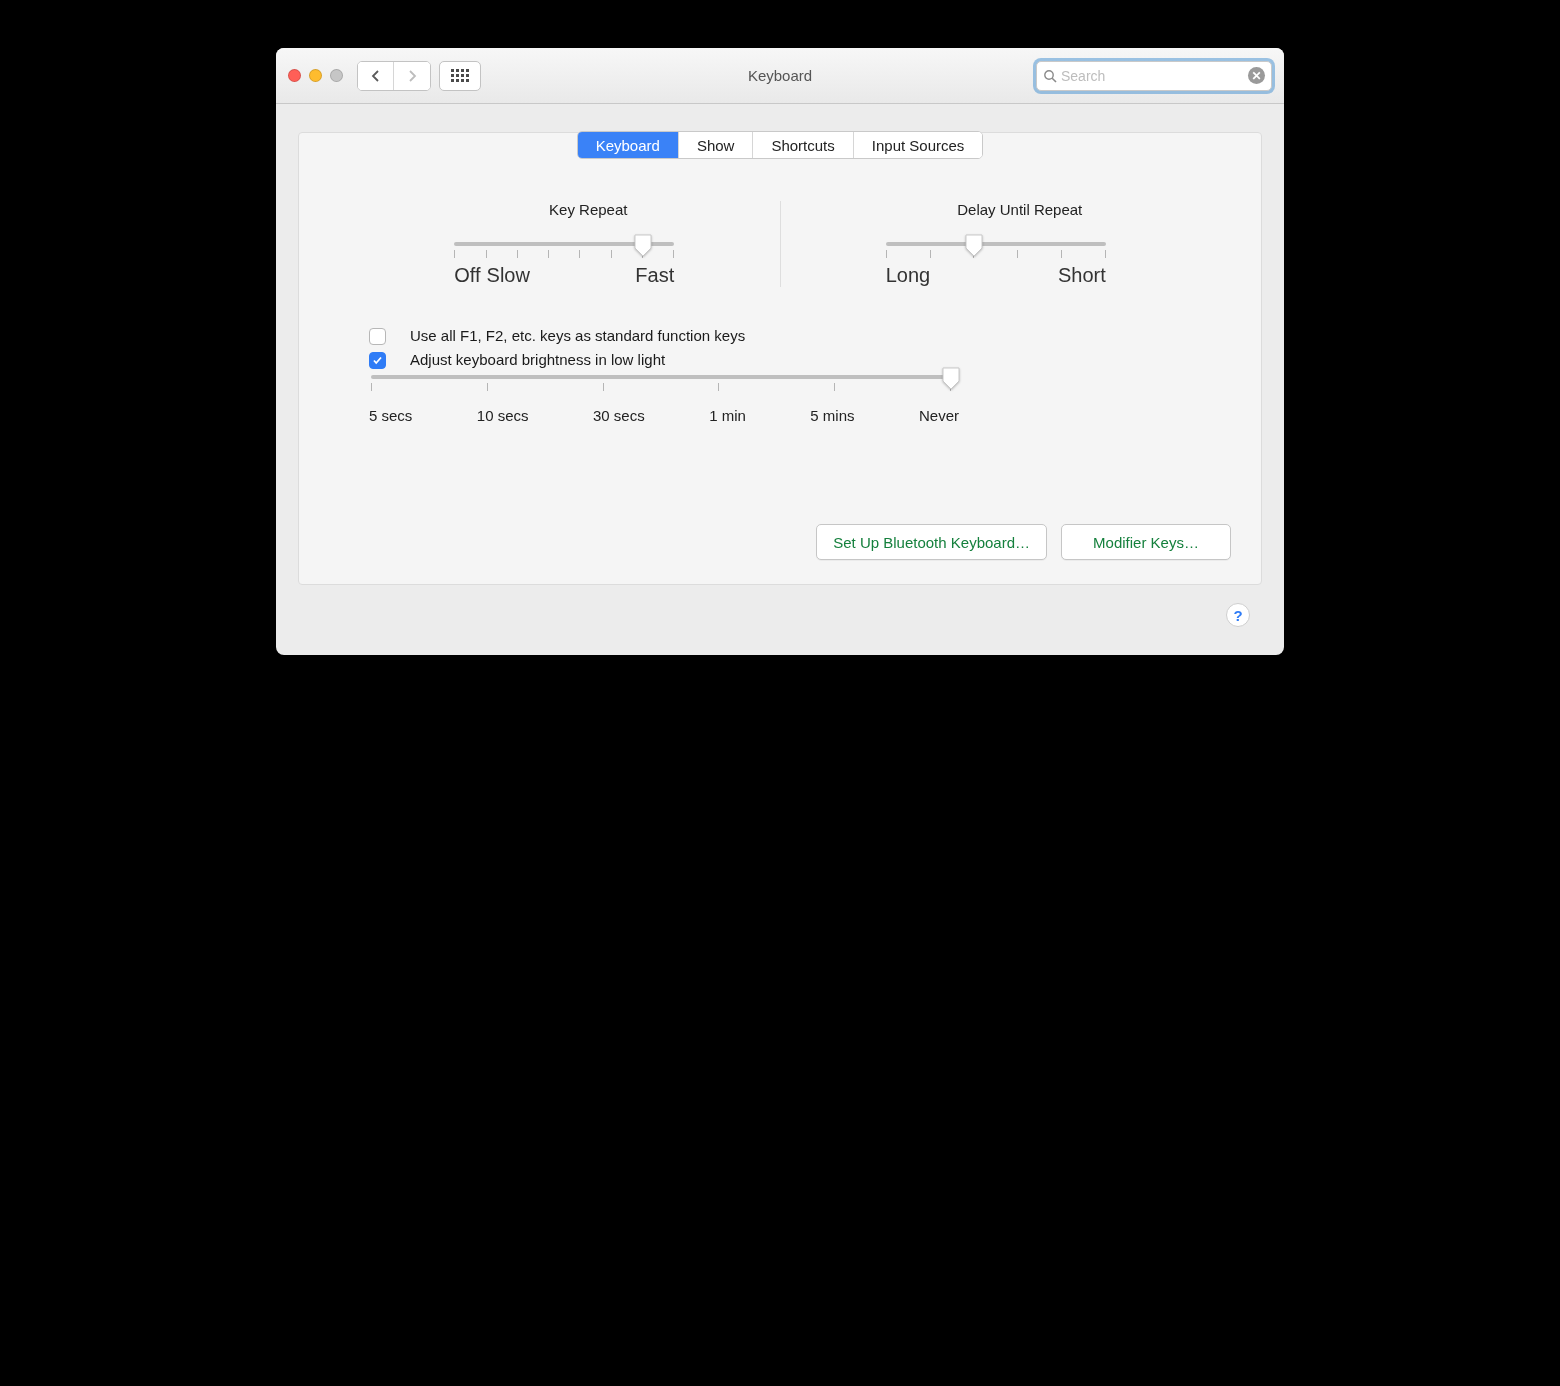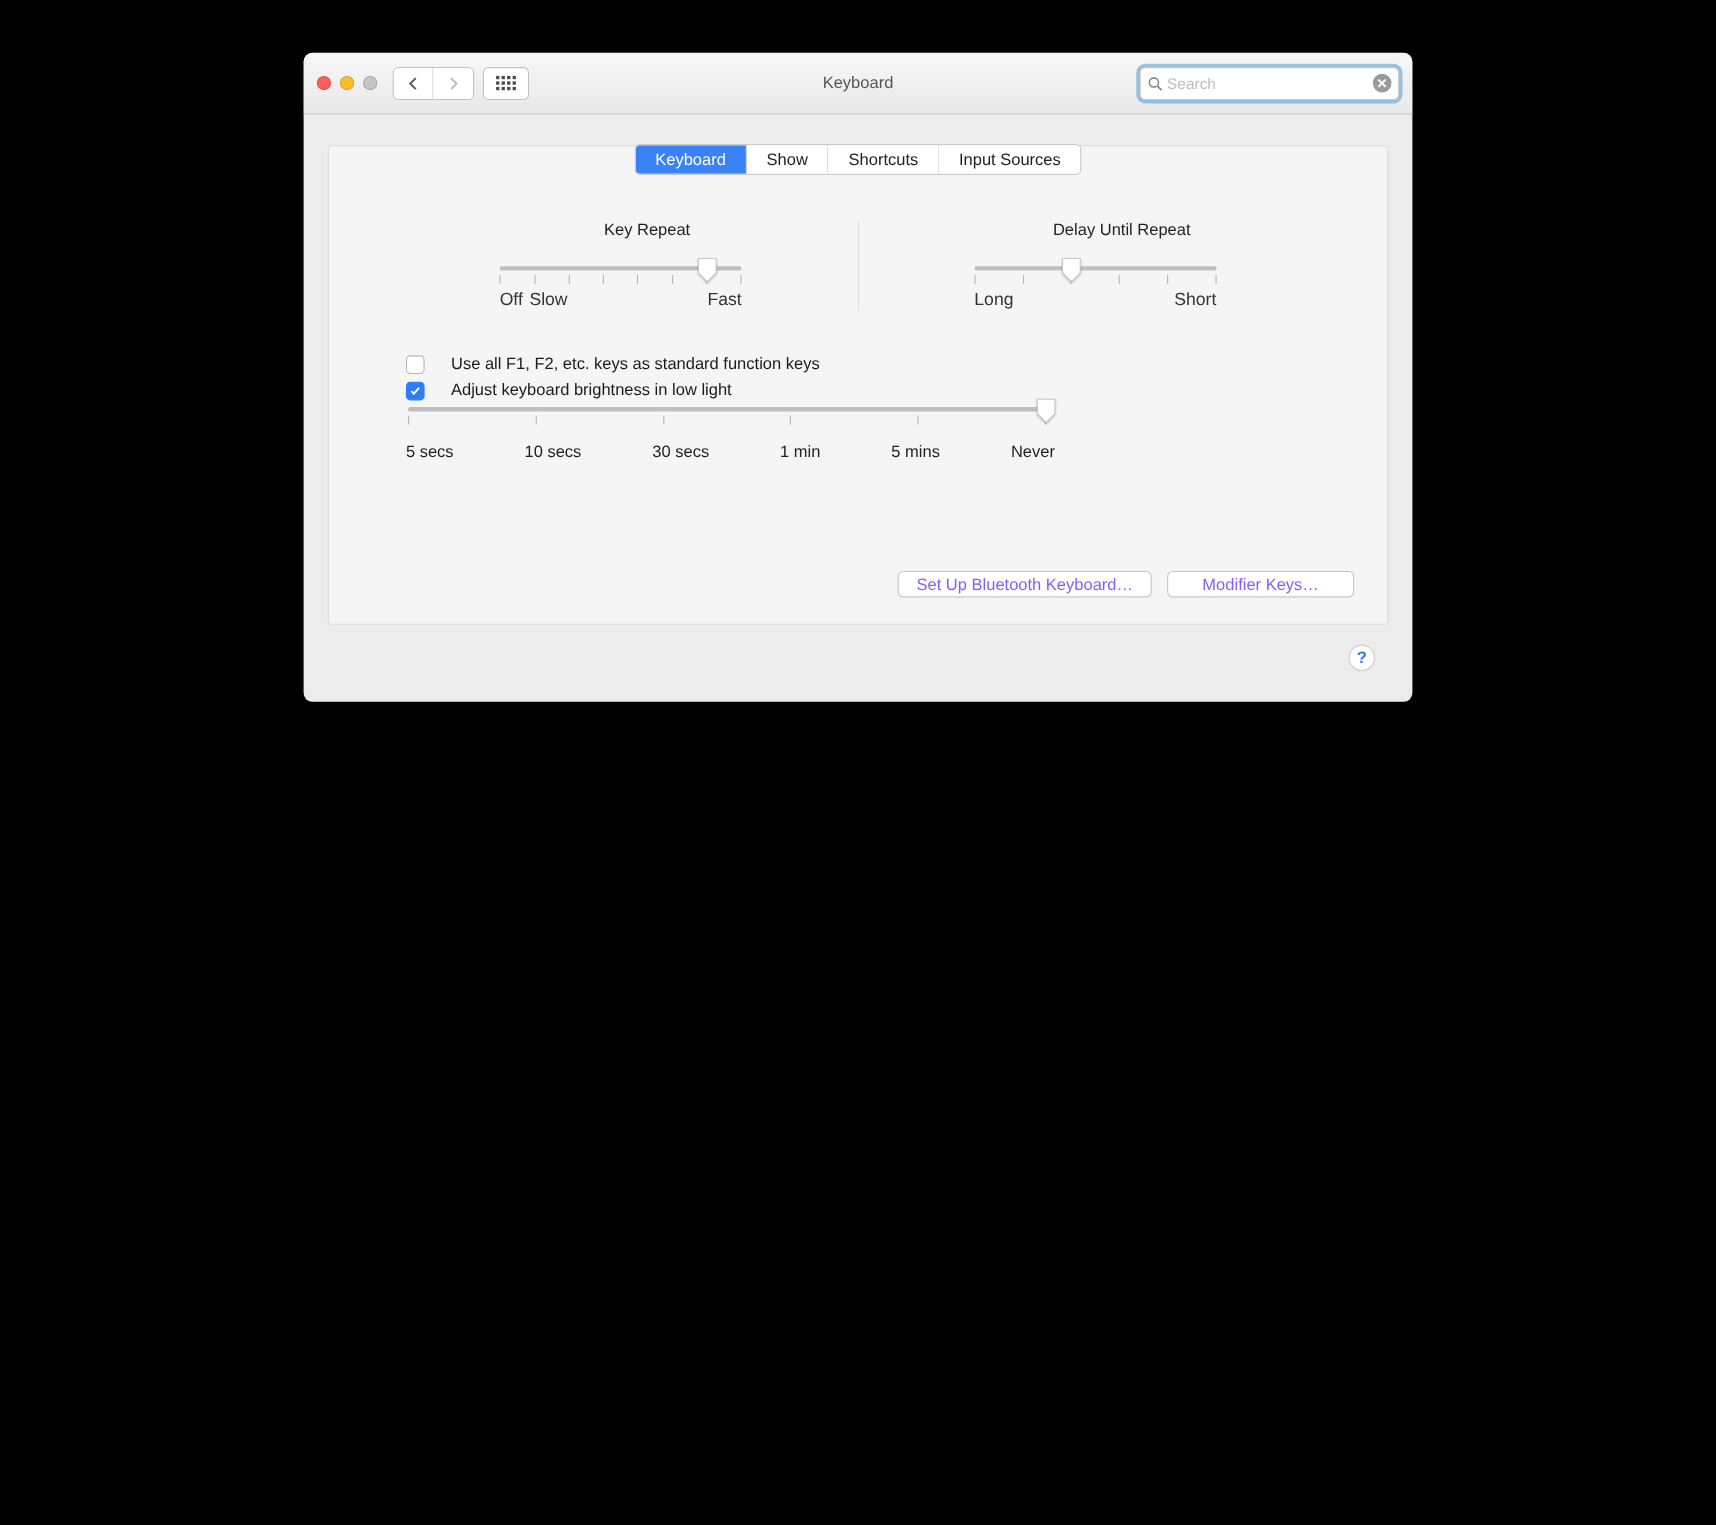--- a/index.html
+++ b/index.html
@@ -161,21 +161,21 @@
   .slider-ticks span { width: 1px; height: 8px; background: #b5b5b5; }
   .slider-thumb {
     position: absolute; top: -8px;
     width: 18px; height: 24px;
     transform: translateX(-50%);
     pointer-events: none;
   }
   .slider-thumb svg { filter: drop-shadow(0 1px 1px rgba(0,0,0,0.25)); }
   .slider-labels {
     display: flex; justify-content: space-between;
-    font-size: 16px; color: #333; margin-top: 18px;
+    font-size: 20px; color: #333; margin-top: 18px;
     width: 220px;
   }
   .slider-labels .lbl-group-left { display:flex; gap: 6px; }
 
   .options {
     padding: 0 70px;
     margin-top: 40px;
     font-size: 15px;
     color: #1a1a1a;
   }
@@ -202,23 +202,23 @@
     display: flex; justify-content: space-between;
     font-size: 15px; color: #222; margin-top: 28px;
     width: 590px;
   }
 
   .bottom-buttons {
     display: flex; justify-content: flex-end; gap: 14px;
     padding: 0 30px; margin-top: 100px;
   }
   .btn {
-    height: 24px; padding: 0 16px;
+    height: 36px; padding: 0 16px;
     background: #fff; border: 1px solid #c6c6c6; border-radius: 5px;
-    font-size: 15px; color: #8b5cf6; display:flex; align-items:center;
+    font-size: 15px; color: #15803d; display:flex; align-items:center;
     box-shadow: 0 1px 0 rgba(0,0,0,0.04);
   }
 
   .help-btn {
     width: 24px; height: 24px; border-radius: 50%;
     background: #fff; border: 1px solid #cfcfcf;
     color: #2f7cf6; font-weight: bold; font-size: 15px;
     display:flex; align-items:center; justify-content:center;
     float: right; margin: 18px 6px 0 0;
   }

